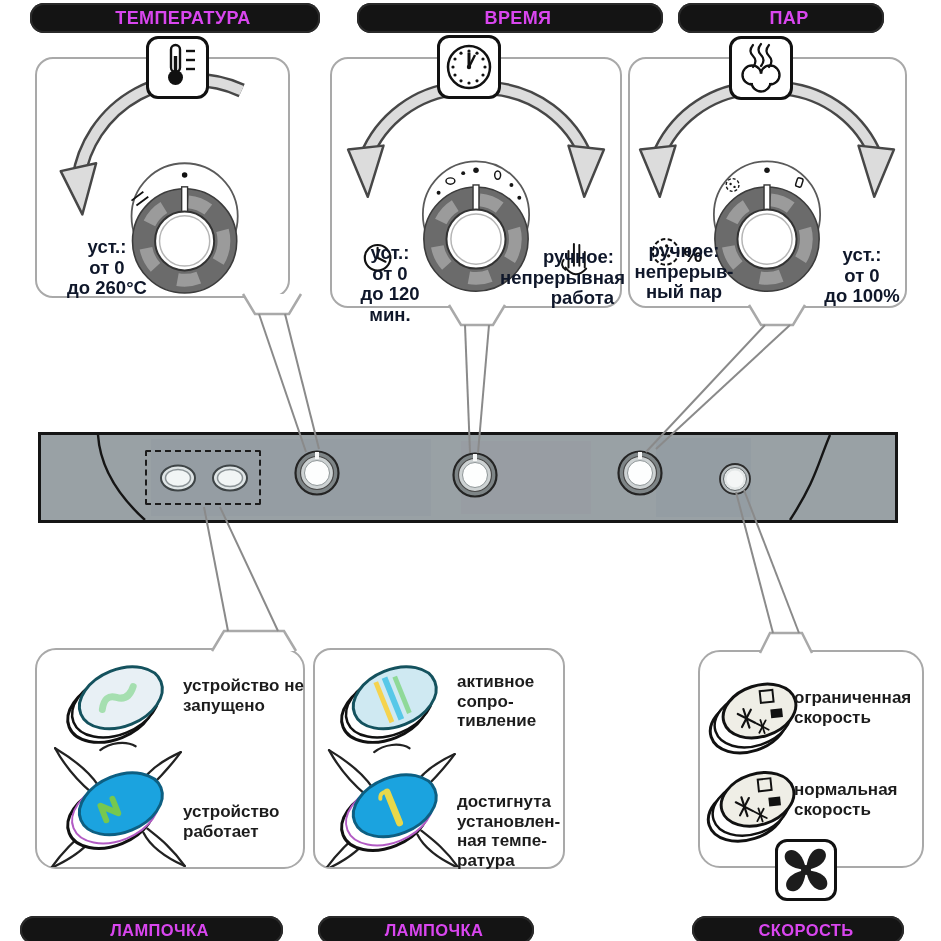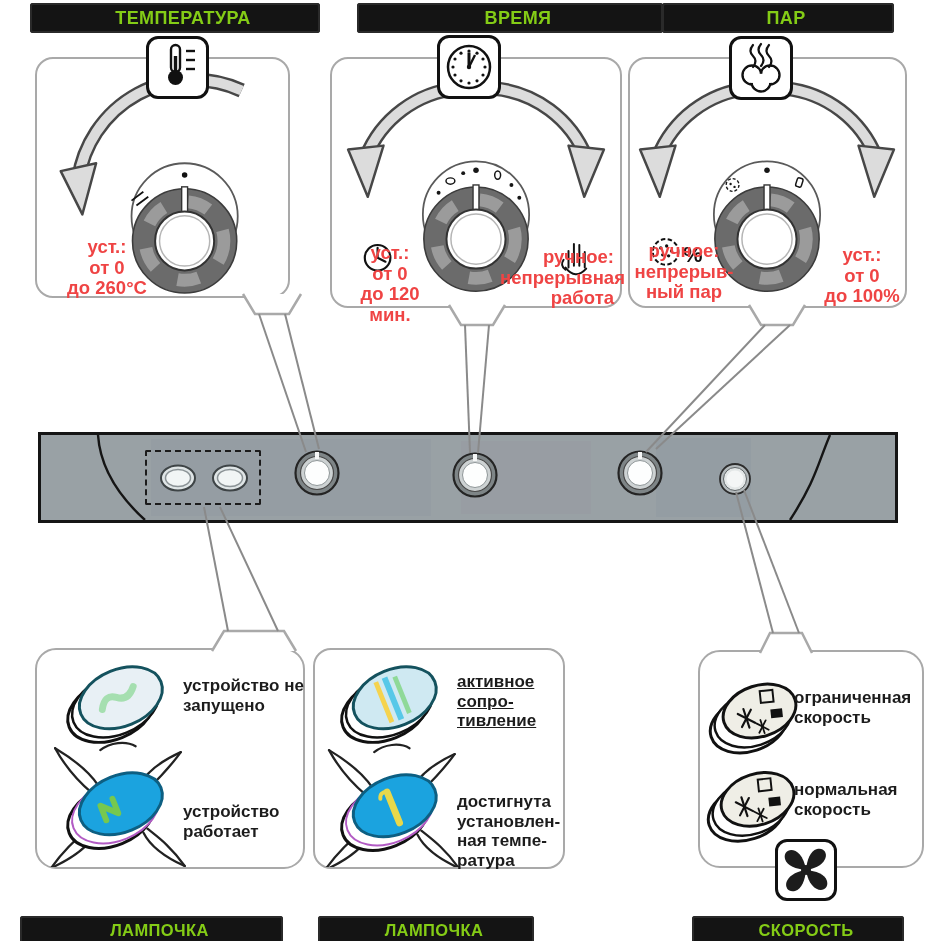--- a/index.html
+++ b/index.html
@@ -5,43 +5,43 @@
   * { box-sizing: border-box; margin: 0; padding: 0; }
   html,body { background:#ffffff; }
   #stage {
     position: relative; width: 941px; height: 941px;
     background: #ffffff; overflow: hidden;
     font-family: "Liberation Sans", sans-serif;
     color: #141414;
   }
   .abs { position: absolute; }
   .bar {
-    background: #141414; color: #84cc16;
+    background: #141414; color: #d946ef;
     font-weight: 700; text-align: center;
-    border-radius: 3px; letter-spacing: .4px;
+    border-radius: 14px; letter-spacing: .4px;
     box-shadow: inset 0 0 0 2px #2a2a2a;
     padding-left: 16px;
   }
   .bar.top { height: 30px; line-height: 30px; font-size: 18px; }
   .bar.bottom { height: 28px; line-height: 28px; font-size: 16.5px; margin-top: 8px; }
   .box {
     background: #ffffff;
     border: 2.5px solid #a9a9a9;
     border-radius: 18px;
   }
   .iconbox {
     background: #ffffff;
     border: 3px solid #111111;
     border-radius: 12px;
     z-index: 6;
   }
   .iconbox svg { position:absolute; inset:0; }
   .lbl {
     font-weight: 700; font-size: 18.5px; line-height: 1.12;
-    white-space: pre-line; color: #ef4444;
+    white-space: pre-line; color: #0f172a;
   }
   .lbl2 {
     font-weight: 600; font-size: 17px; line-height: 1.15;
     white-space: pre-line; color: #1c1c1c;
   }
   .center { text-align: center; }
   .right { text-align: right; }
   .boxsvg { position:absolute; inset:0; width:100%; height:100%; }
   #panel {
     background: #99a1a5;
@@ -56,21 +56,21 @@
   #overlay { position:absolute; inset:0; z-index:5; pointer-events:none; }
   .boxwrap { z-index: 3; }
 </style>
 </head>
 <body>
 
 <div id="stage">
 
   <div class="abs bar top" style="left:30px; top:3px; width:290px;">ТЕМПЕРАТУРА</div>
   <div class="abs bar top" style="left:357px; top:3px; width:306px;">ВРЕМЯ</div>
-  <div class="abs bar top" style="left:662px; top:3px; width:232px;">ПАР</div>
+  <div class="abs bar top" style="left:678px; top:3px; width:206px;">ПАР</div>
 
   <div class="abs box boxwrap" style="left:35px; top:57px; width:255px; height:241px;">
     <svg class="boxsvg" viewBox="0 0 255 241">
 
       <g>
         <path d="M 208 32 A 118 118 0 0 0 42 122" fill="none" stroke="#474747" stroke-width="15"></path>
         <path d="M 208 32 A 118 118 0 0 0 42 122" fill="none" stroke="#dcdcdc" stroke-width="10"></path>
         <polygon points="24,114 60,106 46,158" fill="#dcdcdc" stroke="#474747" stroke-width="2.5" stroke-linejoin="round"></polygon>
       </g>
 
@@ -350,21 +350,21 @@
         <path d="M60 104 C 70 96 86 94 96 100"></path>
       </g>
       <g transform="translate(78,162) rotate(-22)">
         <ellipse cx="-10" cy="6" rx="46" ry="30" fill="#ffffff" stroke="#111" stroke-width="3"></ellipse>
         <ellipse cx="-4" cy="3" rx="46" ry="30" fill="#ffffff" stroke="#b25bc4" stroke-width="2"></ellipse>
         <ellipse cx="4" cy="-2" rx="44" ry="29" fill="#1ba3df" stroke="#0d5f82" stroke-width="3"></ellipse>
         <path d="M2 -18 v34" stroke="#e8d84a" stroke-width="7" stroke-linecap="round"></path>
         <path d="M2 -18 q-7 -3 -9 4" stroke="#e8d84a" stroke-width="4" fill="none" stroke-linecap="round"></path>
       </g>
     </svg>
-    <div class="abs lbl2" style="left:142px; top:22px; width:108px;text-decoration:underline;">активное
+    <div class="abs lbl2" style="left:142px; top:22px; width:108px;">активное
 сопро-
 тивление</div>
     <div class="abs lbl2" style="left:142px; top:142px; width:112px;">достигнута
 установлен-
 ная темпе-
 ратура</div>
   </div>
 
   <div class="abs box boxwrap" style="left:698px; top:650px; width:226px; height:218px; border-radius:22px;">
     <svg class="boxsvg" viewBox="0 0 210 218">

